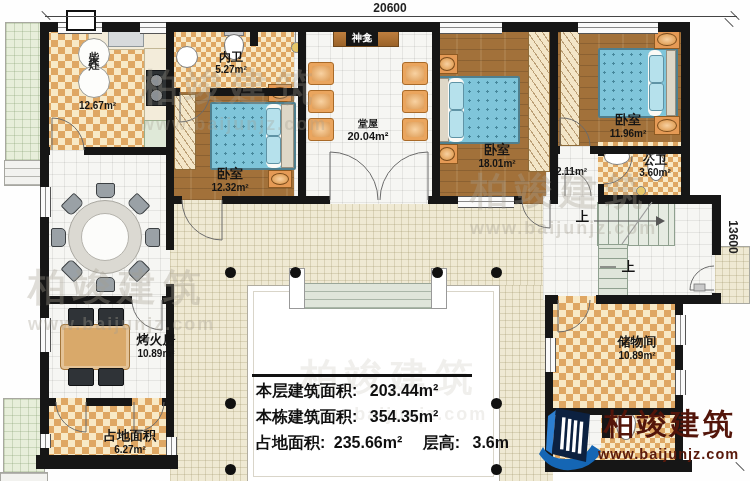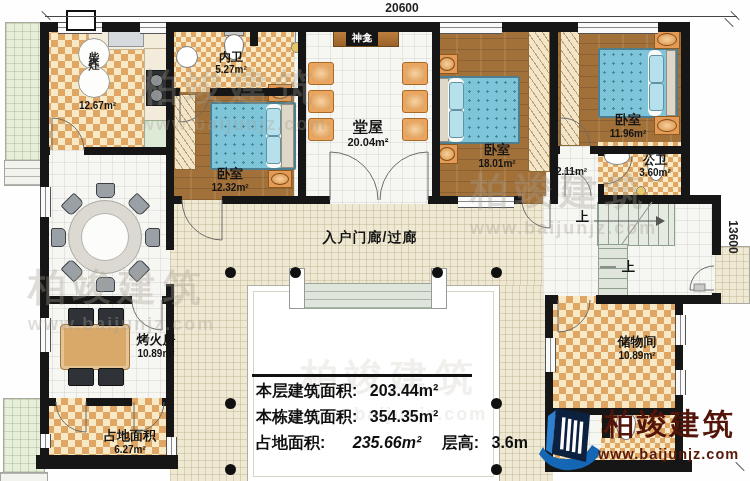--- a/index.html
+++ b/index.html
@@ -69,21 +69,21 @@
   
   .logo{position:absolute;left:536px;top:402px;width:200px;height:78px;z-index:50;}
   .logo-name{position:absolute;left:68px;top:2px;font-size:30px;font-weight:900;letter-spacing:3px;color:#53150a;}
   .logo-url{position:absolute;left:62px;top:44px;font-size:14.5px;font-weight:bold;letter-spacing:1px;color:#5a1a0c;}
 </style>
 </head>
 <body>
 
 <div id="stage">
 
-  <div class="dim-text" style="left:362px;top:1px;width:80px;text-align:center;">20600</div>
+  <div class="dim-text" style="left:350px;top:1px;width:80px;text-align:center;">20600</div>
   <div class="dim-line" style="left:45px;top:16px;width:692px;"></div>
   <div class="tick" style="left:40px;top:15px;"></div>
   <div class="tick" style="left:729px;top:15px;"></div>
   <div class="dim-text" style="left:705px;top:230px;width:56px;transform:rotate(90deg);">13600</div>
   <div class="tick" style="left:723px;top:22px;"></div>
   <div class="tick" style="left:734px;top:466px;"></div>
 
   <div class="abs grid-green" style="left:5px;top:22px;width:35px;height:138px;"></div>
   <div class="abs steps" style="left:4px;top:160px;width:38px;height:24px;"></div>
   <div class="abs grid-green" style="left:3px;top:398px;width:40px;height:74px;"></div>
@@ -301,37 +301,36 @@
   </div>
   <div class="room-label" style="left:196px;top:50px;width:70px;">
     <span class="nm" style="font-size:12px;">内卫</span>
     <span class="ar">5.27m²</span>
   </div>
   <div class="room-label" style="left:185px;top:166px;width:90px;">
     <span class="nm">卧室</span>
     <span class="ar">12.32m²</span>
   </div>
   <div class="room-label" style="left:318px;top:118px;width:100px;">
-    <span class="nm" style="font-size:15px;">堂屋</span>
+    <span class="nm" style="font-size:10px;">堂屋</span>
     <span class="ar" style="font-size:11px;">20.04m²</span>
   </div>
   <div class="room-label" style="left:452px;top:142px;width:90px;">
     <span class="nm">卧室</span>
     <span class="ar">18.01m²</span>
   </div>
   <div class="room-label" style="left:583px;top:112px;width:90px;">
     <span class="nm">卧室</span>
     <span class="ar">11.96m²</span>
   </div>
   <div class="small-label" style="left:556px;top:166px;">2.11m²</div>
   <div class="room-label" style="left:626px;top:153px;width:58px;">
     <span class="nm" style="font-size:12px;">公卫</span>
     <span class="ar">3.60m²</span>
   </div>
-  <div class="porch-label" style="left:270px;top:229px;width:200px;">入户门廊/过廊</div>
   <div class="up-label" style="left:576px;top:208px;">上</div>
   <div class="up-label" style="left:622px;top:258px;">上</div>
   <div class="room-label" style="left:116px;top:332px;width:80px;">
     <span class="nm">烤火房</span>
     <span class="ar">10.89m²</span>
   </div>
   <div class="room-label" style="left:590px;top:334px;width:94px;">
     <span class="nm">储物间</span>
     <span class="ar">10.89m²</span>
   </div>
@@ -361,21 +360,21 @@
   <div class="tb-line" style="top:381px;">
     <span>本层建筑面积:</span>
     <span style="margin-left:8px;">203.44m²</span>
   </div>
   <div class="tb-line" style="top:407px;">
     <span>本栋建筑面积:</span>
     <span style="margin-left:8px;">354.35m²</span>
   </div>
   <div class="tb-line" style="top:433px;">
     <span>占地面积:</span>
-    <span style="margin-left:23px;font-style:italic;">235.66m²</span>
+    <span style="margin-left:4px;">235.66m²</span>
     <span style="margin-left:16px;">层高:</span>
     <span style="margin-left:8px;">3.6m</span>
   </div>
 
   <div class="logo">
     <svg width="66" height="72" viewBox="0 0 66 72">
       <path d="M3,52 Q18,74 46,66 Q60,61 65,49 L56,43 Q48,57 30,57 Q13,57 7,45 Z" fill="#1566b4"></path>
       <path d="M16,52 L20,8 L12,14 L10,48 Z" fill="#2d7fd0"></path>
       <path d="M20,6 L54,12 L50,60 L16,52 Z" fill="#0c2140"></path>
       <g fill="#ffffff" transform="rotate(4 35 33)">

